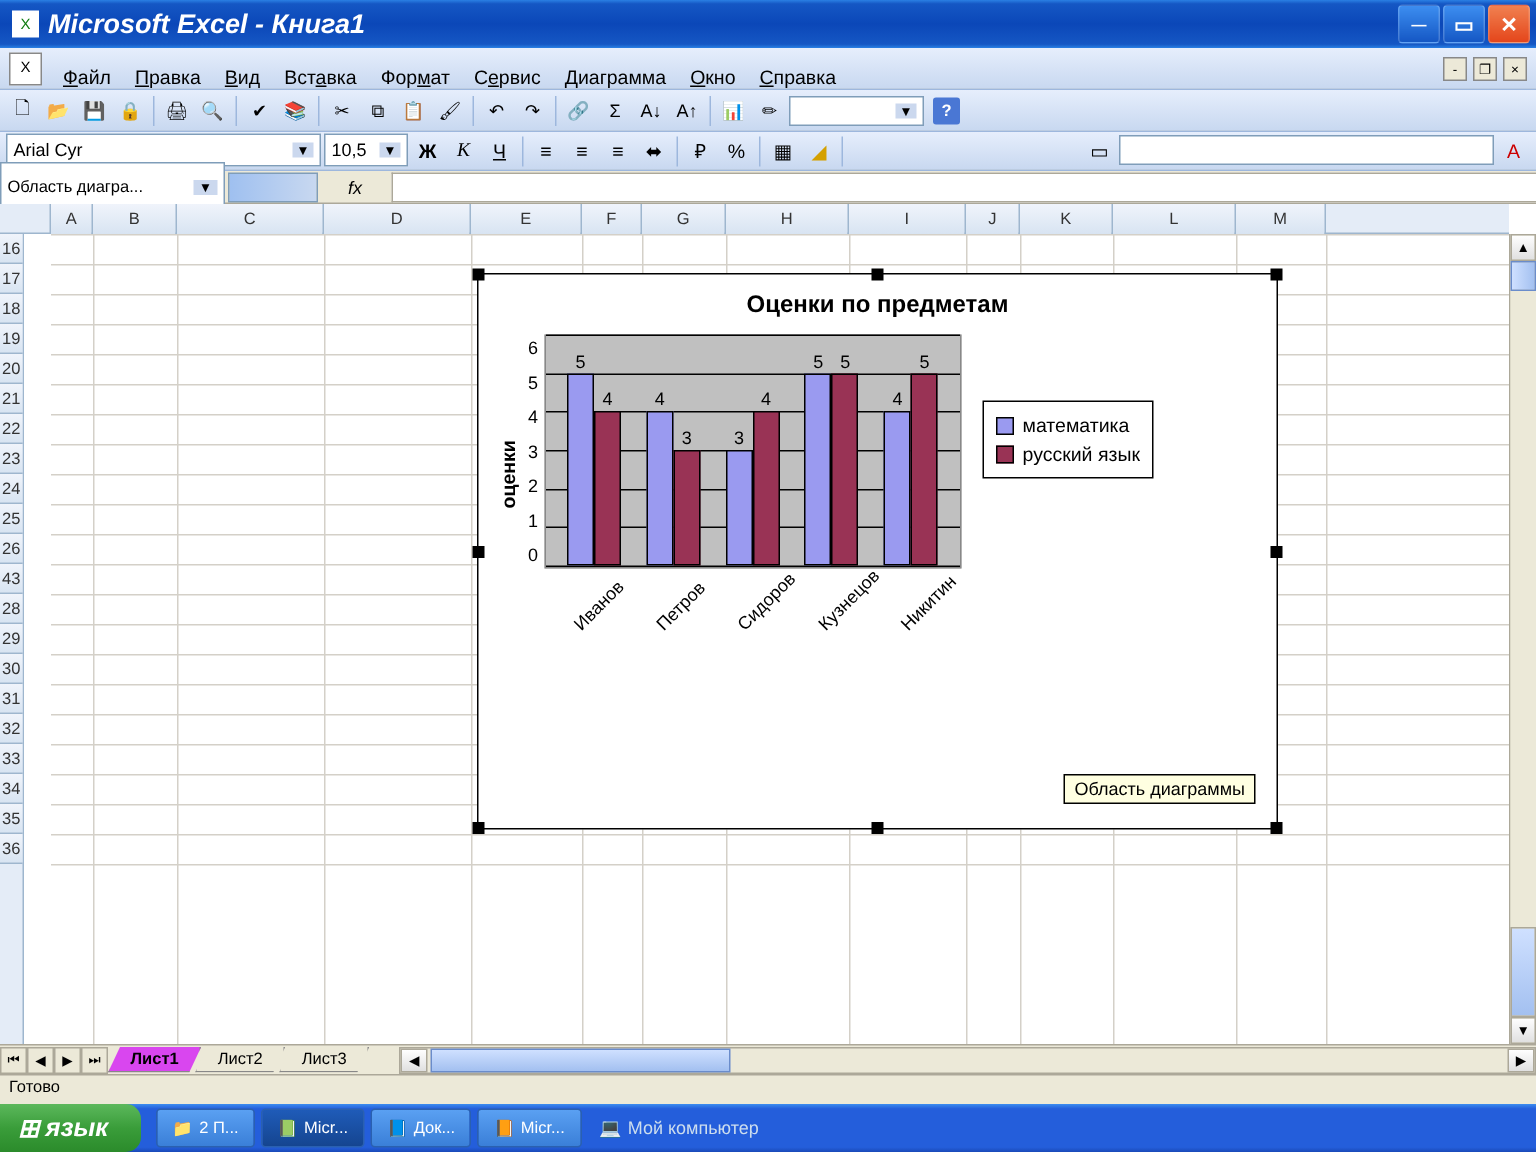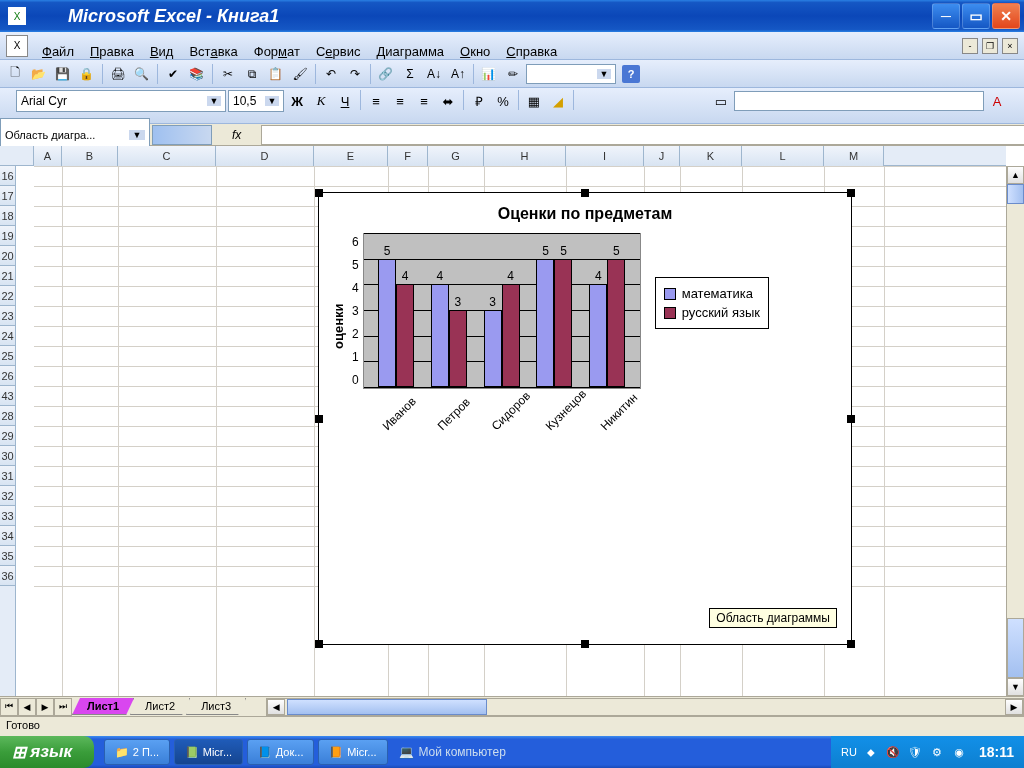--- a/index.html
+++ b/index.html
@@ -1,35 +1,35 @@
 <!DOCTYPE html>
 <html><head>
 <meta charset="utf-8">
 <style>
 * { box-sizing: border-box; margin: 0; padding: 0; font-family: Tahoma, Arial, sans-serif; }
 body { width: 1024px; height: 768px; overflow: hidden; background: #ece9d8; display: flex; flex-direction: column; }
 .titlebar { height: 32px; background: linear-gradient(to bottom, #2a80e4 0%, #1557c4 8%, #0b47b8 50%, #1557c4 92%, #2a80e4 100%); display: flex; align-items: center; padding: 0 4px 0 8px; }
 .titlebar .icon { width: 18px; height: 18px; background: #fff; margin-right: 6px; display:flex; align-items:center; justify-content:center; font-size:10px; color:#107c10;}
-.titlebar .title { color: #fff; font-size: 18px; font-style: italic; font-weight: bold; flex: 1; font-family: "Trebuchet MS", Arial; margin-left: 36px; }
+.titlebar .title { color: #fff; font-size: 18px; font-style: italic; font-weight: bold; flex: 1; font-family: "Trebuchet MS", Arial; }
 .win-btns { display: flex; gap: 2px; }
 .win-btn { width: 28px; height: 26px; border-radius: 3px; display: flex; align-items: center; justify-content: center; color: #fff; font-weight: bold; font-size: 14px; border:1px solid #fff3;}
 .win-min, .win-max { background: linear-gradient(to bottom, #3c8df0, #1557c4); }
 .win-close { background: linear-gradient(to bottom, #f08050, #e4461b); }
 .menubar { height: 28px; background: linear-gradient(to bottom, #e6eefc, #c8d8f0); display: flex; align-items: center; padding: 0 6px; font-size: 13px; border-bottom: 1px solid #9db7dd; }
 .menubar .app-icon { width: 22px; height: 22px; margin-right: 6px; background:#fff; border:1px solid #888; display:flex; align-items:center; justify-content:center; font-size:10px;}
 .menu-item { padding: 3px 8px; cursor: default; margin-top: 12px; }
 .menu-item u { text-decoration: underline; }
 .menubar .right { margin-left: auto; display:flex; gap:4px; }
 .mini-btn { width:16px; height:16px; border:1px solid #888; background:#ece9d8; font-size:9px; display:flex; align-items:center; justify-content:center;}
 .toolbar { height: 28px; background: linear-gradient(to bottom, #e6eefc, #c8d8f0); display: flex; align-items: center; padding: 2px 4px; gap: 2px; border-bottom: 1px solid #9db7dd; }
 .tbtn { width: 22px; height: 22px; display: flex; align-items: center; justify-content: center; border: 1px solid transparent; font-size: 12px; cursor: default; }
 .sep { width: 1px; height: 20px; background: #9db7dd; margin: 0 2px; }
 .toolbar .zoom { width: 90px; height: 20px; border: 1px solid #7f9db9; background: #fff; font-size: 11px; padding: 0 4px; display:flex; align-items:center; }
 .toolbar .help { width:18px; height:18px; background:#4a77d4; color:#fff; border-radius:2px; display:flex; align-items:center; justify-content:center; font-size:11px; font-weight:bold; margin-left:4px;}
-.fmt-row { height: 36px; background: linear-gradient(to bottom, #e6eefc, #c8d8f0); display: flex; align-items: flex-start; padding: 2px 16px; gap: 2px; border-bottom: 1px solid #9db7dd; }
+.fmt-row { height: 26px; background: linear-gradient(to bottom, #e6eefc, #c8d8f0); display: flex; align-items: flex-end; padding: 2px 4px; gap: 2px; border-bottom: 1px solid #9db7dd; }
 .font-sel { width: 210px; height: 22px; border: 1px solid #7f9db9; background: #fff; font-size: 12px; padding: 0 4px; display: flex; align-items: center;}
 .font-sel .dd, .size-sel .dd, .zoom .dd { margin-left:auto; width:14px; background:#cbd8ee; text-align:center; font-size:9px;}
 .size-sel { width: 56px; height: 22px; border: 1px solid #7f9db9; background: #fff; font-size: 12px; padding: 0 4px; display: flex; align-items: center;}
 .fmt-btn { width: 22px; height: 22px; display: flex; align-items: center; justify-content: center; font-size: 13px; cursor: default; }
 .fmt-btn.bold { font-weight: bold; }
 .fmt-btn.italic { font-style: italic; font-family: "Times New Roman"; }
 .fmt-btn.underline { text-decoration: underline; }
 .fmt-row2 { margin-left:auto; display:flex; align-items:center; gap:2px; }
 .draw-box { width:250px; height:20px; border:1px solid #7f9db9; background:#fff; }
 .name-row { height: 22px; background: #ece9d8; display: flex; align-items: center; border-bottom: 1px solid #aca899; }
@@ -43,21 +43,21 @@
 .col-h { height: 20px; border-right: 1px solid #9eb6ce; display: flex; align-items: center; justify-content: center; font-size: 11px; color: #333; background:linear-gradient(to bottom,#f0f4fb,#d8e4f2);}
 .row-headers { position: absolute; top: 20px; left: 0; width: 16px; bottom: 0; background: #e4ecf7; border-right: 1px solid #9eb6ce;}
 .row-h { height: 20px; border-bottom: 1px solid #9eb6ce; display: flex; align-items: center; justify-content: center; font-size: 11px; color: #333; background:linear-gradient(to bottom,#f0f4fb,#d8e4f2);}
 .cells { position: absolute; top: 20px; left: 34px; right: 18px; bottom: 0; }
 .cell-grid-v { position:absolute; top:0; bottom:0; border-right:1px solid #d4d0c8;}
 .cell-grid-h { position:absolute; left:0; right:0; border-bottom:1px solid #d4d0c8;}
 .vscroll { position:absolute; top:20px; right:0; width:18px; bottom:0; background:#ece9d8; border-left:1px solid #aca899; display:flex; flex-direction:column;}
 .vscroll .arr { height:18px; background:linear-gradient(to bottom,#fefefe,#e0e0e0); border:1px solid #aca899; display:flex; align-items:center; justify-content:center; font-size:9px;}
 .vscroll .track { flex:1; background:#ece9d8; position:relative;}
 .vscroll .thumb { position:absolute; top:0; height:20px; left:0; right:0; background:linear-gradient(to right, #cfe0ff, #a3c0f0); border:1px solid #6a8ccb;}
-.chart-obj { position: absolute; top: 46px; left: 318px; width: 534px; height: 453px; background: #fff; border: 1.5px solid #000; }
+.chart-obj { position: absolute; top: 46px; left: 318px; width: 534px; height: 371px; background: #fff; border: 1.5px solid #000; }
 .handle { position: absolute; width: 8px; height: 8px; background: #000; }
 .chart-title { text-align: center; font-weight: bold; font-size: 16px; padding: 12px 0 8px 0; font-family: Arial; }
 .chart-body { display: flex; padding: 0 10px 0 10px; }
 .ylabel { writing-mode: vertical-rl; transform: rotate(180deg); font-weight: bold; font-size: 13px; padding: 40px 2px 0 6px; font-family: Arial;}
 .plot-wrap { display:flex; }
 .yticks { display:flex; flex-direction:column; justify-content:space-between; height:152px; margin-top:4px; font-size:12px; text-align:right; padding-right:4px;}
 .plot { width: 278px; height: 156px; background: #c0c0c0; border: 1px solid #888; position: relative; margin-top:2px;}
 .gridline { position:absolute; left:0; right:0; border-top:1px solid #000;}
 .bars { position: absolute; bottom:1px; left: 0; right: 0; height: 100%; display: flex; justify-content: space-around; padding: 0 6px;}
 .bar-group { display: flex; align-items: flex-end; gap: 0px; position: relative;}
@@ -421,22 +421,13 @@
       </div>
       <div class="task-btn">
         <span>📙</span>
         <span>Micr...</span>
       </div>
       <div style="color: rgb(204, 221, 238); font-size: 12px; padding: 0px 10px; display: flex; align-items: center; gap: 4px;">
         <span>💻</span>
         <span>Мой компьютер</span>
       </div>
     </div>
-  <div class="tray">
-    <span>RU</span>
-    <span class="tray-icon">⬥</span>
-    <span class="tray-icon">🔇</span>
-    <span class="tray-icon">🛡</span>
-    <span class="tray-icon">⚙</span>
-    <span class="tray-icon">◉</span>
-    <span style="font-size:14px; font-weight:bold; margin-left:6px;">18:11</span>
-  </div>
 </div>
 
 </body></html>

